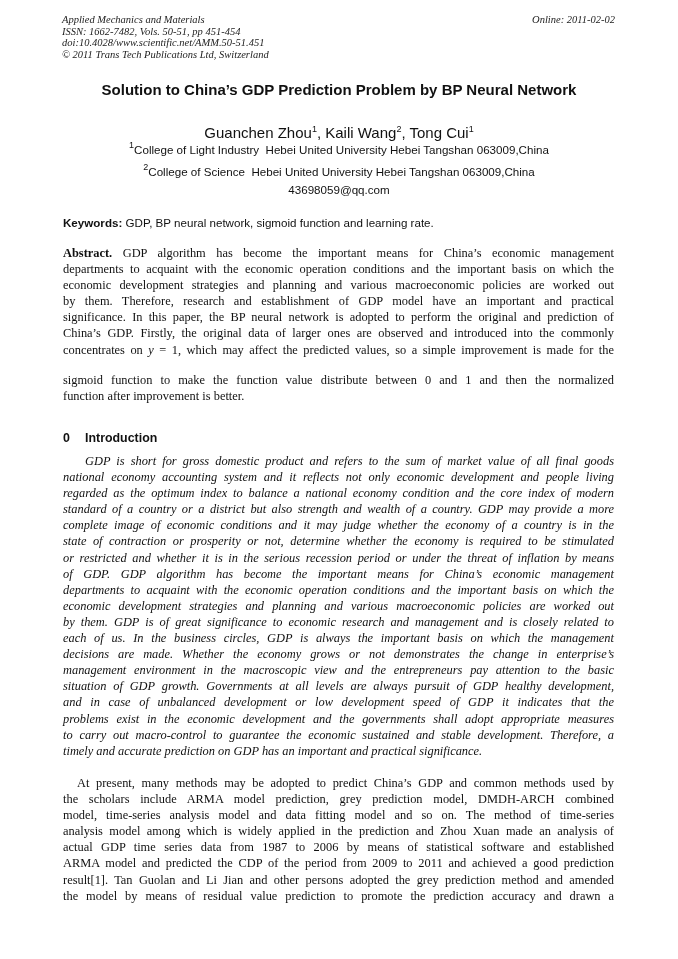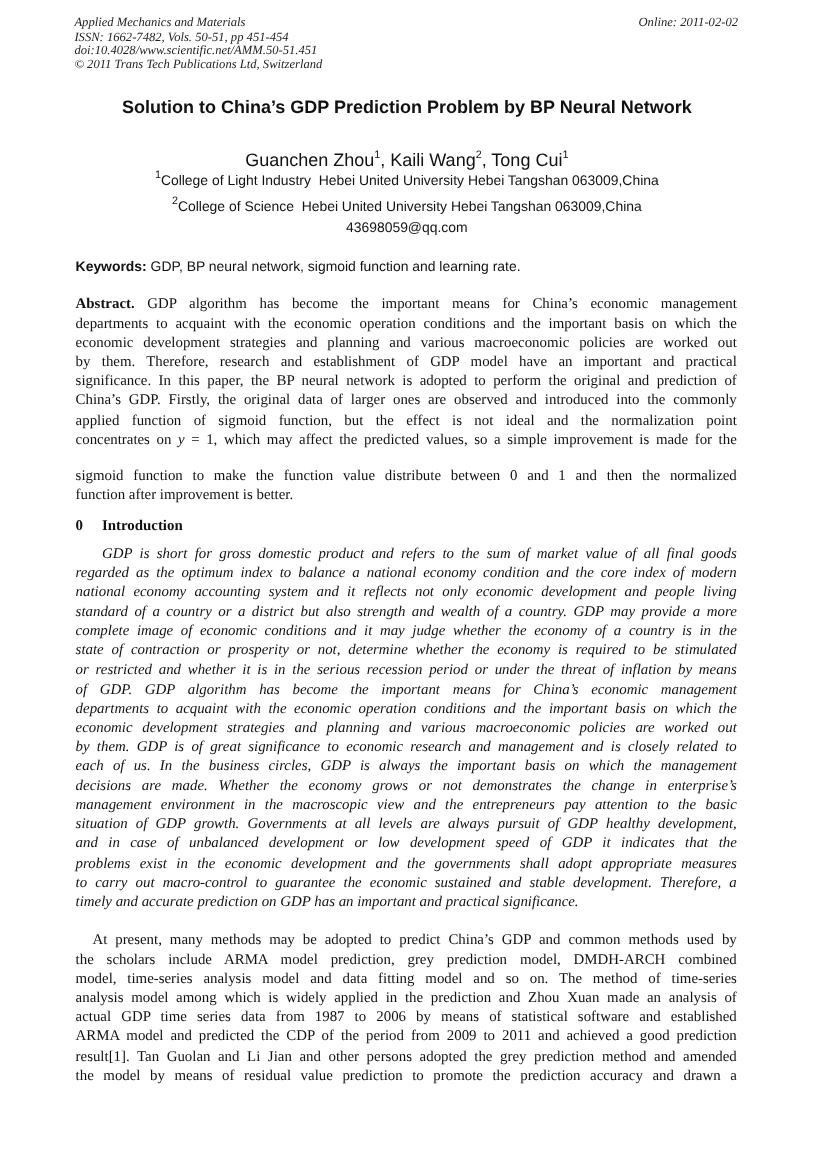--- a/index.html
+++ b/index.html
@@ -10,21 +10,21 @@
   .authors { position: absolute; left: 0; width: 678px; top: 112px; text-align: center; font-family: "Liberation Sans", sans-serif; font-size: 15px; color: #111; margin-top: 12px; }
   .authors sup, .aff sup { font-size: 9px; vertical-align: 6px; }
   .aff { position: absolute; left: 0; width: 678px; text-align: center; font-family: "Liberation Sans", sans-serif; font-size: 11.6px; color: #111; }
   .kw { position: absolute; left: 63px; top: 216px; font-family: "Liberation Sans", sans-serif; font-size: 11.6px; color: #111; }
   .kw b { font-weight: bold; }
   .para { position: absolute; left: 63px; width: 551px; font-family: "Liberation Serif", serif; font-size: 12.4px; line-height: 16.1px; color: #111; }
   .line { display: block; text-align: justify; text-align-last: justify; white-space: nowrap; height: 16.1px; }
   .line.last { text-align-last: left; }
   .line.ind { text-indent: 22px; }
   .line.ind2 { text-indent: 14px; }
-  .sec { position: absolute; left: 63px; top: 431px; font-family: Liberation Serif, serif; font-weight: bold; font-size: 12.4px; }
+  .sec { position: absolute; left: 63px; top: 431px; font-family: Liberation Sans, sans-serif; font-weight: bold; font-size: 12.4px; }
   .sec .num { display: inline-block; width: 22px; }
   i.var { font-style: italic; }
 </style>
 </head>
 <body>
 
 <div class="hdr">
   <div>Applied Mechanics and Materials</div>
   <div>ISSN: 1662-7482, Vols. 50-51, pp 451-454</div>
   <div>doi:10.4028/www.scientific.net/AMM.50-51.451</div>
@@ -50,34 +50,33 @@
   <b>Keywords:</b><span> GDP, BP neural network, sigmoid function and learning rate.</span>
 </div>
 
 <div class="para" style="top:245px;">
   <span class="line"><b>Abstract.</b><span style="white-space:pre;"> GDP algorithm has become the important means for China’s economic management</span></span>
   <span class="line">departments to acquaint with the economic operation conditions and the important basis on which the</span>
   <span class="line">economic development strategies and planning and various macroeconomic policies are worked out</span>
   <span class="line">by them. Therefore, research and establishment of GDP model have an important and practical</span>
   <span class="line">significance. In this paper, the BP neural network is adopted to perform the original and prediction of</span>
   <span class="line">China’s GDP. Firstly, the original data of larger ones are observed and introduced into the commonly</span>
-  <span class="line">applied function of sigmoid function, but the effect is not ideal and the normalization point</span>
   <span class="line"><span style="white-space:pre;">concentrates on </span><i class="var">y</i><span style="white-space:pre;"> = 1, which may affect the predicted values, so a simple improvement is made for the</span></span>
   <span class="line" style="margin-top:14px;">sigmoid function to make the function value distribute between 0 and 1 and then the normalized</span>
   <span class="line last">function after improvement is better.</span>
 </div>
 
 <div class="sec">
   <span class="num">0</span><span>Introduction</span>
 </div>
 
 <div class="para" style="top:453px;font-style:italic;">
   <span class="line ind">GDP is short for gross domestic product and refers to the sum of market value of all final goods</span>
+  <span class="line">national economy accounting system and it reflects not only economic development and people living</span>
   <span class="line">regarded as the optimum index to balance a national economy condition and the core index of modern</span>
-  <span class="line">national economy accounting system and it reflects not only economic development and people living</span>
   <span class="line">standard of a country or a district but also strength and wealth of a country. GDP may provide a more</span>
   <span class="line">complete image of economic conditions and it may judge whether the economy of a country is in the</span>
   <span class="line">state of contraction or prosperity or not, determine whether the economy is required to be stimulated</span>
   <span class="line">or restricted and whether it is in the serious recession period or under the threat of inflation by means</span>
   <span class="line">of GDP. GDP algorithm has become the important means for China’s economic management</span>
   <span class="line">departments to acquaint with the economic operation conditions and the important basis on which the</span>
   <span class="line">economic development strategies and planning and various macroeconomic policies are worked out</span>
   <span class="line">by them. GDP is of great significance to economic research and management and is closely related to</span>
   <span class="line">each of us. In the business circles, GDP is always the important basis on which the management</span>
   <span class="line">decisions are made. Whether the economy grows or not demonstrates the change in enterprise’s</span>

